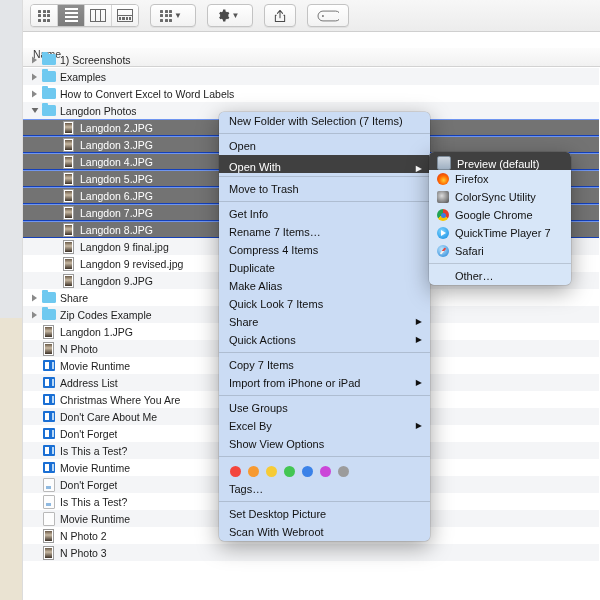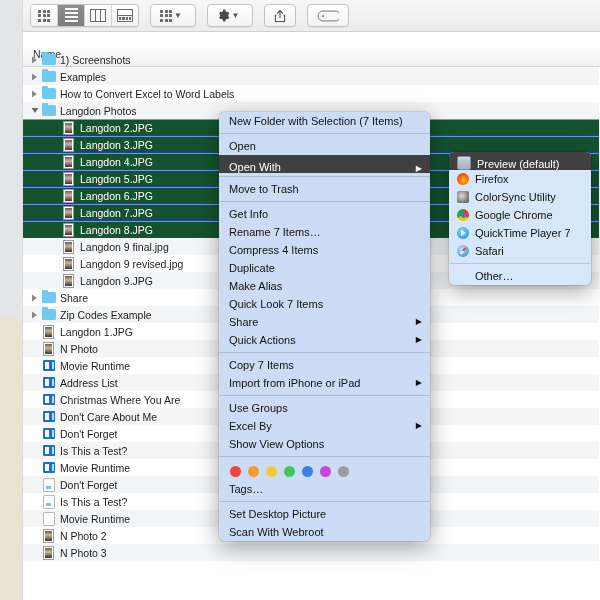--- a/index.html
+++ b/index.html
@@ -48,21 +48,21 @@
   
   .colhead{position:absolute;left:23px;top:48px;width:577px;height:19px;
     background:linear-gradient(#fcfcfc,#f1f1f1);border-bottom:1px solid #d2d2d2;
     display:flex;align-items:flex-start;box-sizing:border-box;}
   .colhead span{font-size:10.5px;color:#3b3b3b;padding-left:10px;}
 
   
   .list{position:absolute;left:23px;top:51px;width:576px;height:549px;overflow:hidden;}
   .row{height:17px;display:flex;align-items:center;box-sizing:border-box;position:relative;}
   .row.alt{background:#F4F5F7;}
-  .row.sel{background:#14532d;}
+  .row.sel{background:#737373;}
   .row.sel .nm{color:#ffffff;}
   .row.sel{border-top:1px solid #6f95f0;border-bottom:1px solid #1540b8;}
   .tw{width:13px;display:flex;align-items:center;justify-content:center;flex:0 0 13px;}
   .tw svg{display:block;}
   .nm{font-size:10.5px;color:#1d1d1d;white-space:nowrap;overflow:hidden;}
   .ficon{flex:0 0 15px;width:15px;height:13px;margin-right:4px;display:flex;align-items:center;justify-content:center;}
 
   
   .fold{width:14px;height:11px;background:#6FC9F0;border-radius:1.5px;position:relative;}
   .fold:before{content:"";position:absolute;left:0;top:-2px;width:6px;height:3px;background:#6FC9F0;border-radius:1px 1px 0 0;}
@@ -74,21 +74,21 @@
   .xls:after{content:"";position:absolute;left:2px;top:2px;width:4px;height:7px;background:#fff;}
   .xls:before{content:"";position:absolute;right:1px;top:2px;width:2px;height:7px;background:#b9d9f7;}
   
   .doc{width:10px;height:12px;background:#fdfdfd;border:1px solid #b9b9b9;position:relative;border-radius:1px;}
   .doc i{position:absolute;left:2px;top:7px;width:5px;height:3px;background:#8fb9e0;display:block;}
 
   
   .menu{position:absolute;border-radius:5px;box-shadow:0 6px 22px rgba(0,0,0,.36),0 0 0 .5px rgba(0,0,0,.18);
     overflow:hidden;font-size:11px;}
   .m-main{left:219px;top:112px;width:211px;background:#CBDCF4;}
-  .m-sub{left:429px;top:152px;width:142px;background:#D7E6F8;margin-left:20px;}
+  .m-sub{left:429px;top:152px;width:142px;background:#D7E6F8;}
   .mi{height:18px;display:flex;align-items:center;padding:0 10px;color:#111;
     white-space:nowrap;box-sizing:border-box;position:relative;}
   .mi.hl{background:#404040;color:#fff;align-items:flex-end;}
   .mi .ar{position:absolute;right:8px;font-size:8px;line-height:1;}
   .sep{height:1px;background:rgba(0,0,0,.14);margin:3px 0;}
   .m-sub .mi{padding-left:8px;}
   .appic{width:12px;height:12px;margin-right:6px;flex:0 0 12px;border-radius:2px;position:relative;}
   .ai-preview{background:linear-gradient(#cfd7e0,#9fb0c2);border:1px solid #7d8b99;border-radius:2px;}
   .ai-colorsync{background:radial-gradient(circle at 40% 40%,#dcdcdc,#4a4a4a);border-radius:2px;}
   .ai-firefox{background:radial-gradient(circle at 55% 60%,#ffcc33 0%,#ff6a00 45%,#d42b1f 100%);border-radius:50%;}

